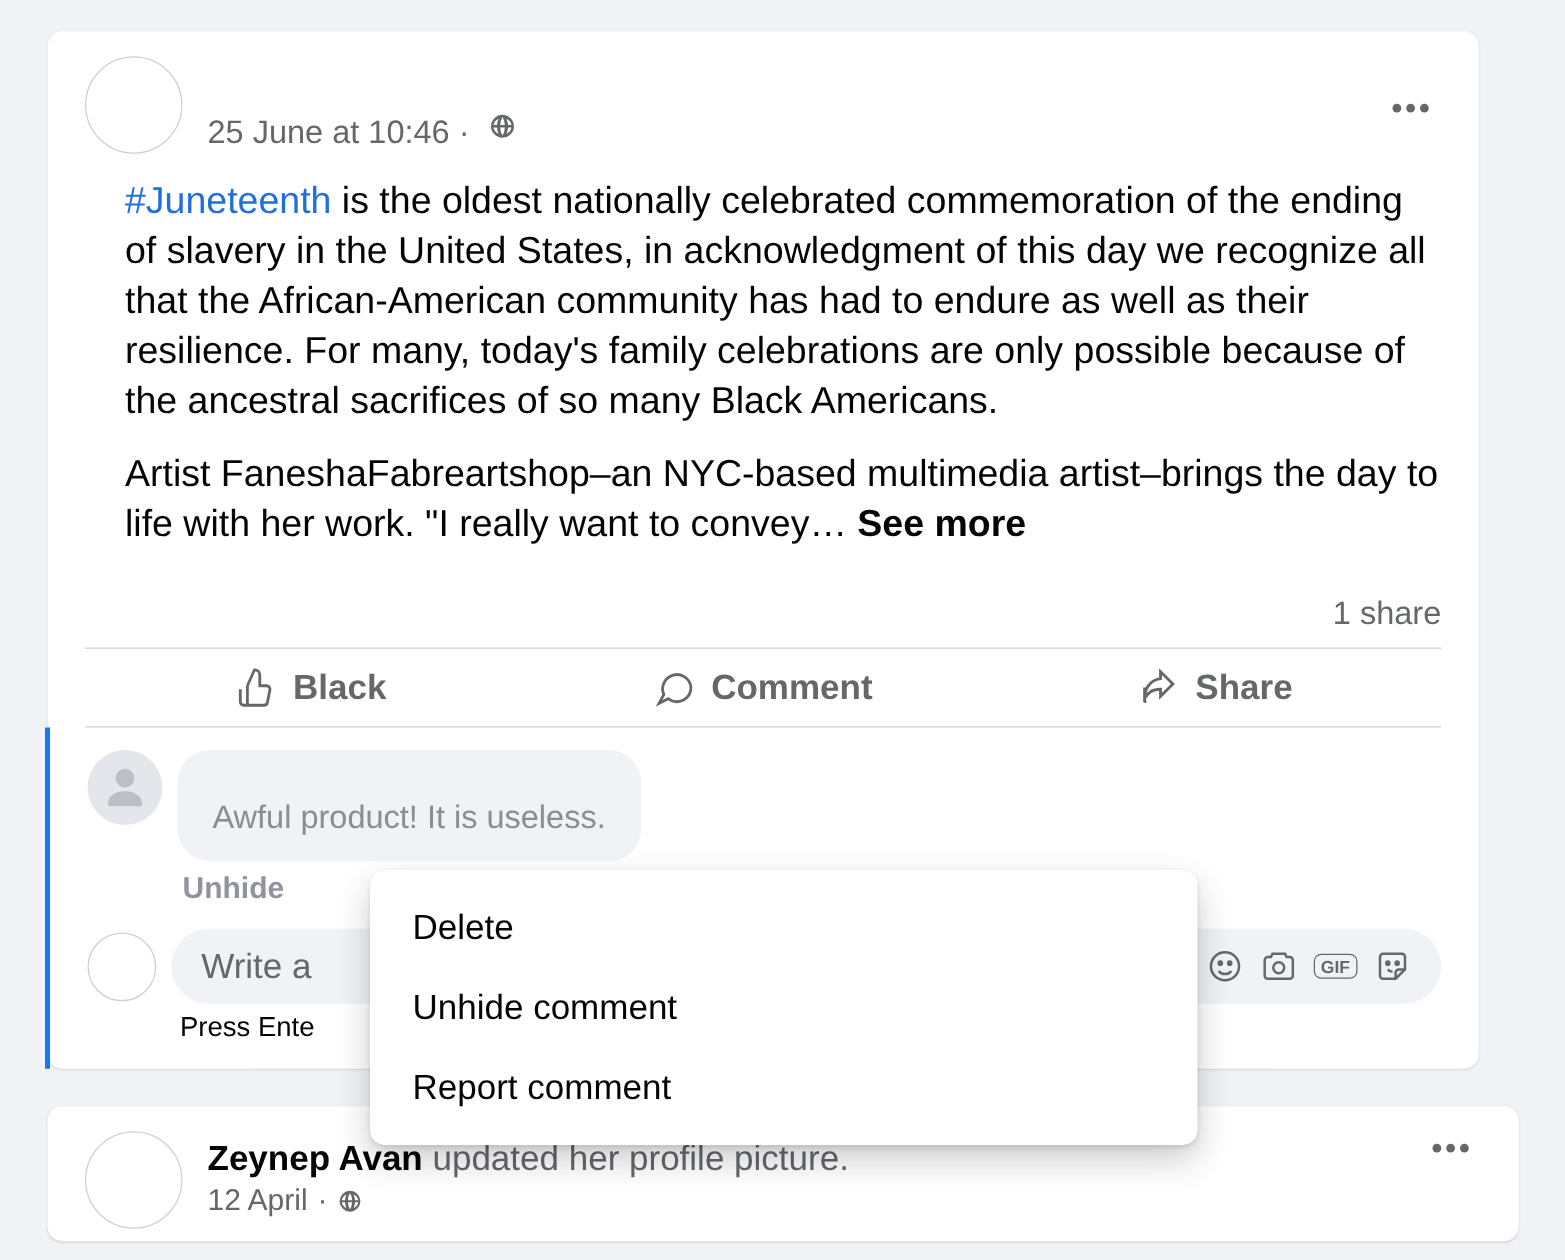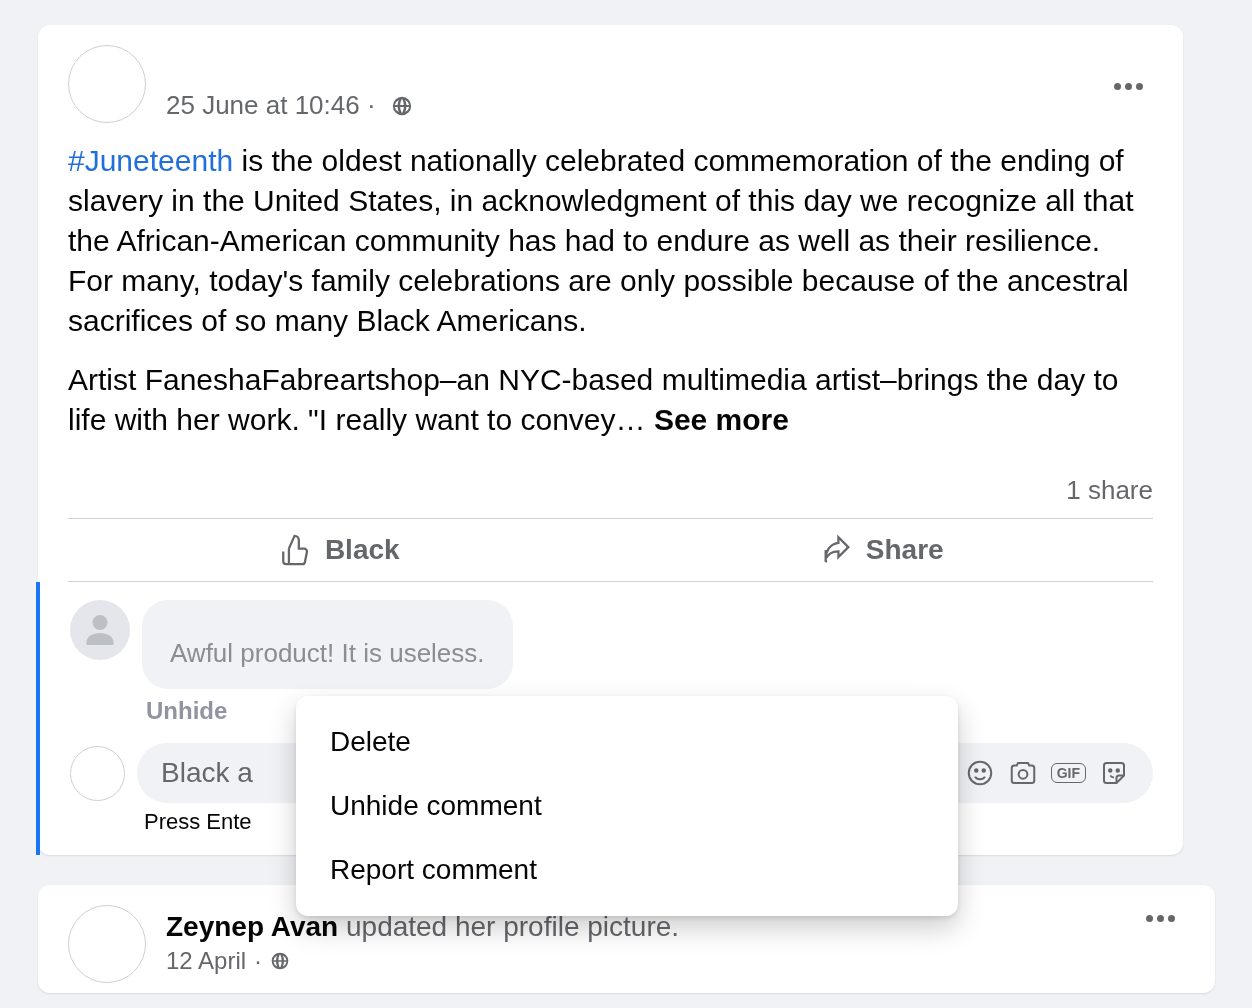--- a/index.html
+++ b/index.html
@@ -39,21 +39,20 @@
       height: 78px;
       border-radius: 50%;
       border: 1px solid #ccd0d5;
       background: #fff;
       flex-shrink: 0;
       margin-right: 20px;
     }
     .post-meta {
       margin-top: 45px;
       display: flex;
-      align-items: center;
       font-size: 26px;
       color: #65676b;
     }
     .post-meta .globe {
       margin-left: 8px;
       display: inline-flex;
     }
     .post-actions-top {
       position: absolute;
       right: 30px;
@@ -73,20 +72,21 @@
       display: block;
     }
     .post-body {
       padding: 8px 30px 15px 30px;
       font-size: 30px;
       line-height: 1.33;
       color: #050505;
     }
     .post-body p {
       margin-bottom: 20px;
+      margin-left: 32px;
     }
     .hashtag {
       color: #216fdb;
     }
     .see-more {
       font-weight: 600;
       color: #050505;
       cursor: pointer;
     }
     .share-count-row {
@@ -300,20 +300,26 @@
 
     <div class="action-bar">
       <div class="action-btn">
         <svg viewBox="0 0 24 24" fill="none" stroke="#65676b" stroke-width="1.6">
             <path d="M7 22V11M3 13v7a2 2 0 002 2h11.3a2 2 0 002-1.6l1.4-7a2 2 0 00-2-2.4H14V5a3 3 0 00-3-3l-4 9"></path>
           </svg>
         <span>Black</span>
       </div>
       <div class="action-btn">
         <svg viewBox="0 0 24 24" fill="none" stroke="#65676b" stroke-width="1.6">
+            <path d="M21 12a8 8 0 01-12.9 6.3L3 21l2.7-5.1A8 8 0 1121 12z"></path>
+          </svg>
+        <span>Comment</span>
+      </div>
+      <div class="action-btn">
+        <svg viewBox="0 0 24 24" fill="none" stroke="#65676b" stroke-width="1.6">
             <path d="M4 12v7a1 1 0 001 1M20 10l-7-7v4c-7 1-9 7-9 11 2-3 4-5 9-5v4l7-7z"></path>
           </svg>
         <span>Share</span>
       </div>
     </div>
 
     <div class="comments-section">
       <div class="comment">
         <div class="avatar-small">
           <svg viewBox="0 0 24 24" fill="#bcc0c4">
@@ -323,21 +329,21 @@
         <div class="comment-bubble">
           <div style="height:18px"></div>
           <div class="comment-text">Awful product! It is useless.</div>
         </div>
       </div>
       <div class="comment-actions">Unhide</div>
 
       <div class="comment-input-row">
         <div class="avatar-xsmall"></div>
         <div class="comment-input">
-          <span class="comment-input-text">Black a</span>
+          <span class="comment-input-text">Write a</span>
           <div class="input-icons">
             <svg viewBox="0 0 24 24" fill="none" stroke="#65676b" stroke-width="1.6">
                 <circle cx="12" cy="12" r="9"></circle>
                 <circle cx="9" cy="10" r="1" fill="#65676b"></circle>
                 <circle cx="15" cy="10" r="1" fill="#65676b"></circle>
                 <path d="M8 15c1 1.5 2.5 2 4 2s3-0.5 4-2"></path>
               </svg>
             <svg viewBox="0 0 24 24" fill="none" stroke="#65676b" stroke-width="1.6">
                 <path d="M3 8a2 2 0 012-2h2l1-2h8l1 2h2a2 2 0 012 2v10a2 2 0 01-2 2H5a2 2 0 01-2-2V8z"></path>
                 <circle cx="12" cy="13" r="3.5"></circle>

